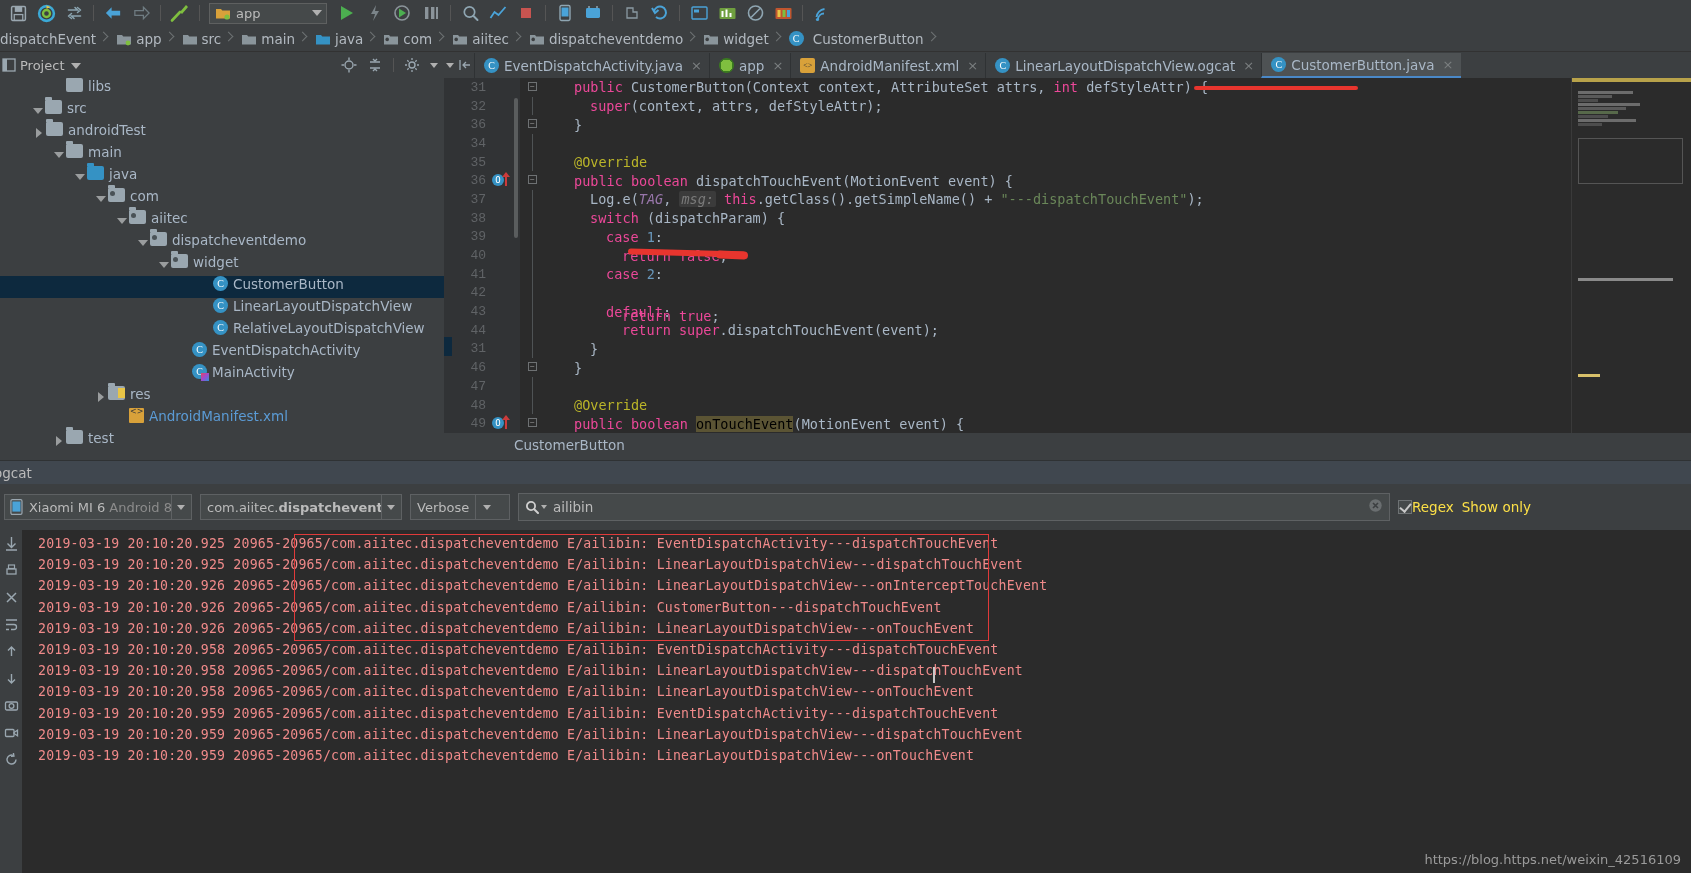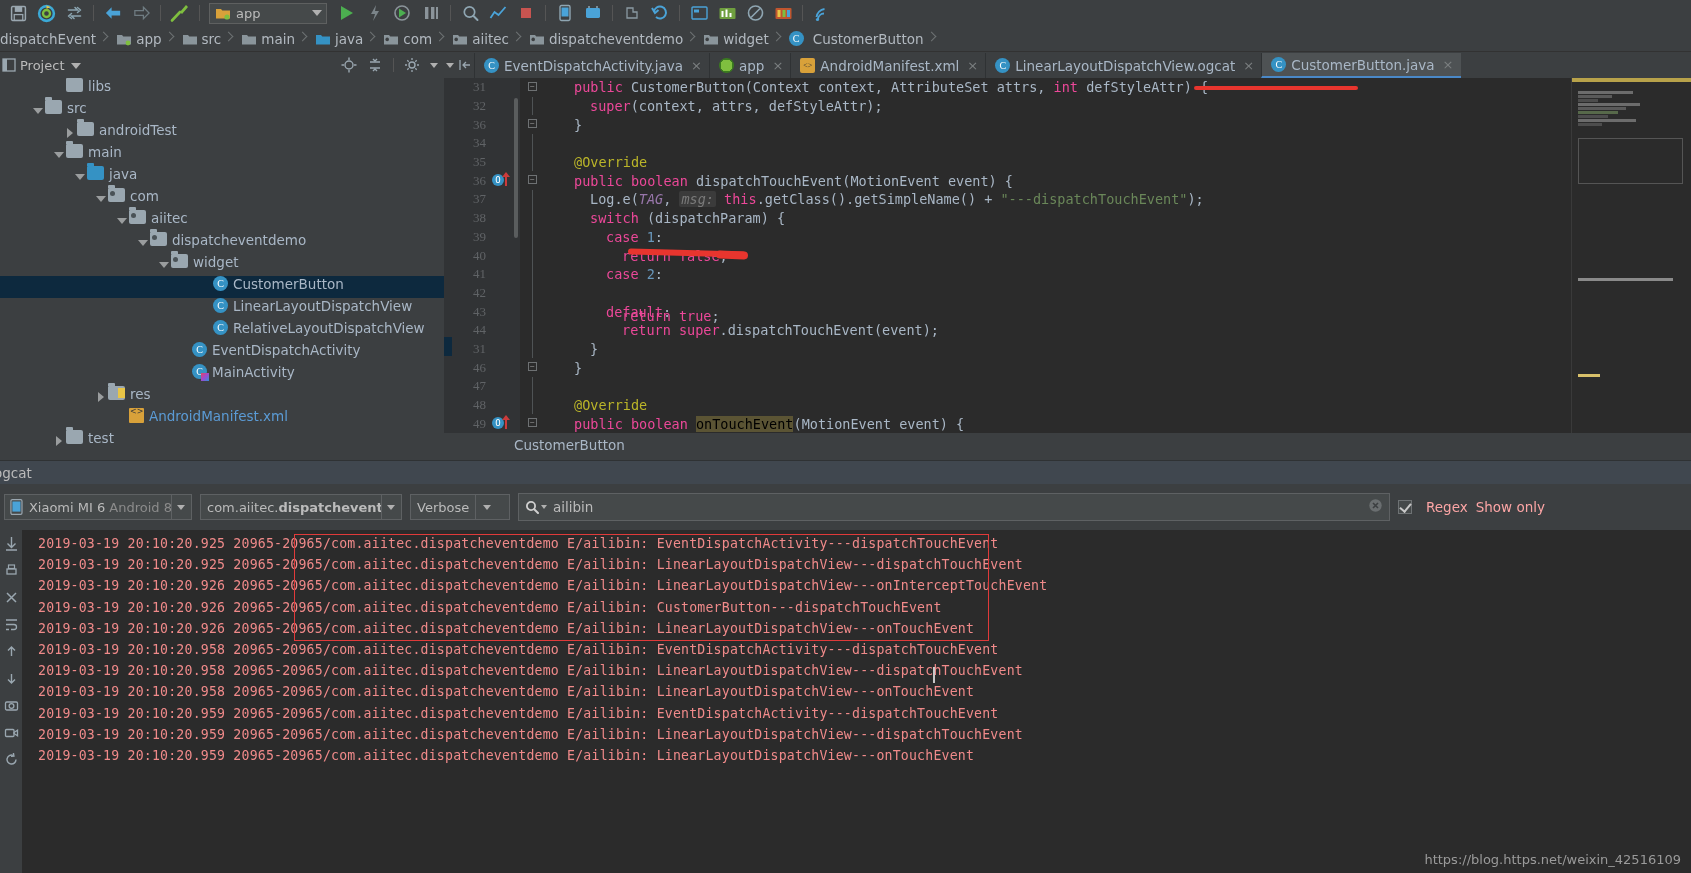--- a/index.html
+++ b/index.html
@@ -101,21 +101,21 @@
   .tabicon.xmlf { background:#d8a13a; border-radius:2px; font-size:8px; color:#333; }
 
   
   .editor {
     position: absolute; left: 444px; top: 78px; width: 1247px; height: 355px;
     background: #2b2b2b; overflow: hidden;
   }
   .linecol { position: absolute; left: 0; top: 0; width: 76px; height: 355px; background: #313335; }
   .codeArea { position: absolute; left: 0; top: 0; width: 1247px; height: 355px; }
   .cline { height: 18.7px; display: flex; align-items: center; white-space: pre; font-family: "DejaVu Sans Mono", monospace; font-size: 13.5px; }
-  .lnum { width: 46px; text-align: right; color: #606366; flex: none; padding-right: 4px; font-family:Liberation Serif, serif; font-size: 13px; }
+  .lnum { width: 46px; text-align: right; color: #606366; flex: none; padding-right: 4px; font-family:Liberation Mono, monospace; font-size: 13px; }
   .gutmark { width: 30px; flex: none; position: relative; height: 18.7px; }
   .ctext2 { color: #a9b7c6; }
   .kw { color: #ec4899; }
   .str { color: #6a8759; }
   .num { color: #6897bb; }
   .ann { color: #bbb529; }
   .fn { color: #a9b7c6; }
   .ital { color: #9876aa; font-style: italic; }
   .hint { background: #3b3b3b; color: #7a7a7a; font-style: italic; border-radius: 2px; padding: 0 2px; }
   .hl { background: #5b5434; }
@@ -147,21 +147,21 @@
     background: #3c3f41; display: flex; align-items: center; gap: 8px; padding-left: 4px;
   }
   .combo { height: 26px; border: 1px solid #5e6163; background: #45494a; display: flex; align-items: center; }
   .combo .cval { padding: 0 6px; color: #bbbbbb; font-size: 13px; white-space: nowrap; overflow: hidden; }
   .combo .cbtn { width: 22px; height: 24px; border-left: 1px solid #5e6163; display:flex; align-items:center; justify-content:center; }
   .searchbox {
     height: 28px; border: 1px solid #5e6163; background: #45494a; display: flex; align-items: center;
     flex: 1; gap: 4px; padding: 0 6px;
   }
   .searchbox .sval { color: #bbbbbb; font-size: 13.5px; }
-  .checkrow { display: flex; align-items: center; gap: 14px; color: #fca5a5; font-size: 13.5px; }
+  .checkrow { display: flex; align-items: center; gap: 0; color: #fde047; font-size: 13.5px; }
   .cbx { width: 14px; height: 14px; border: 1px solid #6e7274; background: #45494a; position: relative; }
   .cbx.checked::after { content:''; position:absolute; left:3px; top:0px; width:5px; height:9px; border-right:2px solid #c8c8c8; border-bottom:2px solid #c8c8c8; transform: rotate(40deg); }
 
   .logGutter {
     position: absolute; left: 0; top: 530px; width: 22px; height: 343px; background: #3c3f41;
     display: flex; flex-direction: column; align-items: center; padding-top: 6px; gap: 12px;
   }
   .logOut {
     position: absolute; left: 22px; top: 530px; width: 1669px; height: 343px;
     background: #2b2b2b; overflow: hidden; padding-top: 6px;
@@ -438,21 +438,21 @@
       <div class="trow" style="padding-left: 52px;">
         <span class="tarrow "></span>
         <span class="ficon folder"></span>
         <span class="tlabel">libs</span>
       </div>
       <div class="trow" style="padding-left: 31px;">
         <span class="tarrow down"></span>
         <span class="ficon folder"></span>
         <span class="tlabel">src</span>
       </div>
-      <div class="trow" style="padding-left: 32px; margin-left: 31px;">
+      <div class="trow" style="padding-left: 32px;">
         <span class="tarrow right"></span>
         <span class="ficon folder"></span>
         <span class="tlabel">androidTest</span>
       </div>
       <div class="trow" style="padding-left: 52px;">
         <span class="tarrow down"></span>
         <span class="ficon folder"></span>
         <span class="tlabel">main</span>
       </div>
       <div class="trow" style="padding-left: 73px;">

